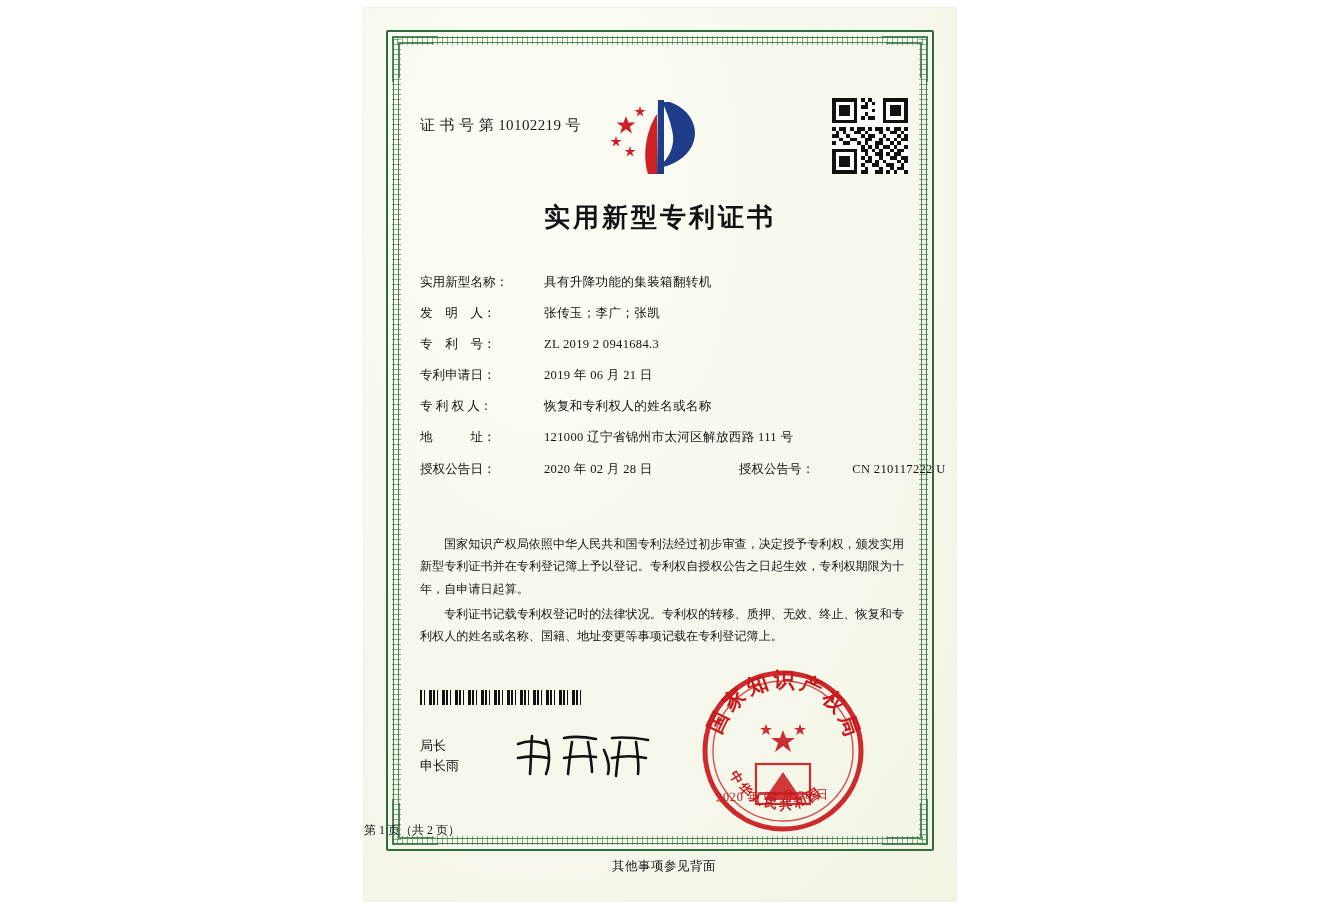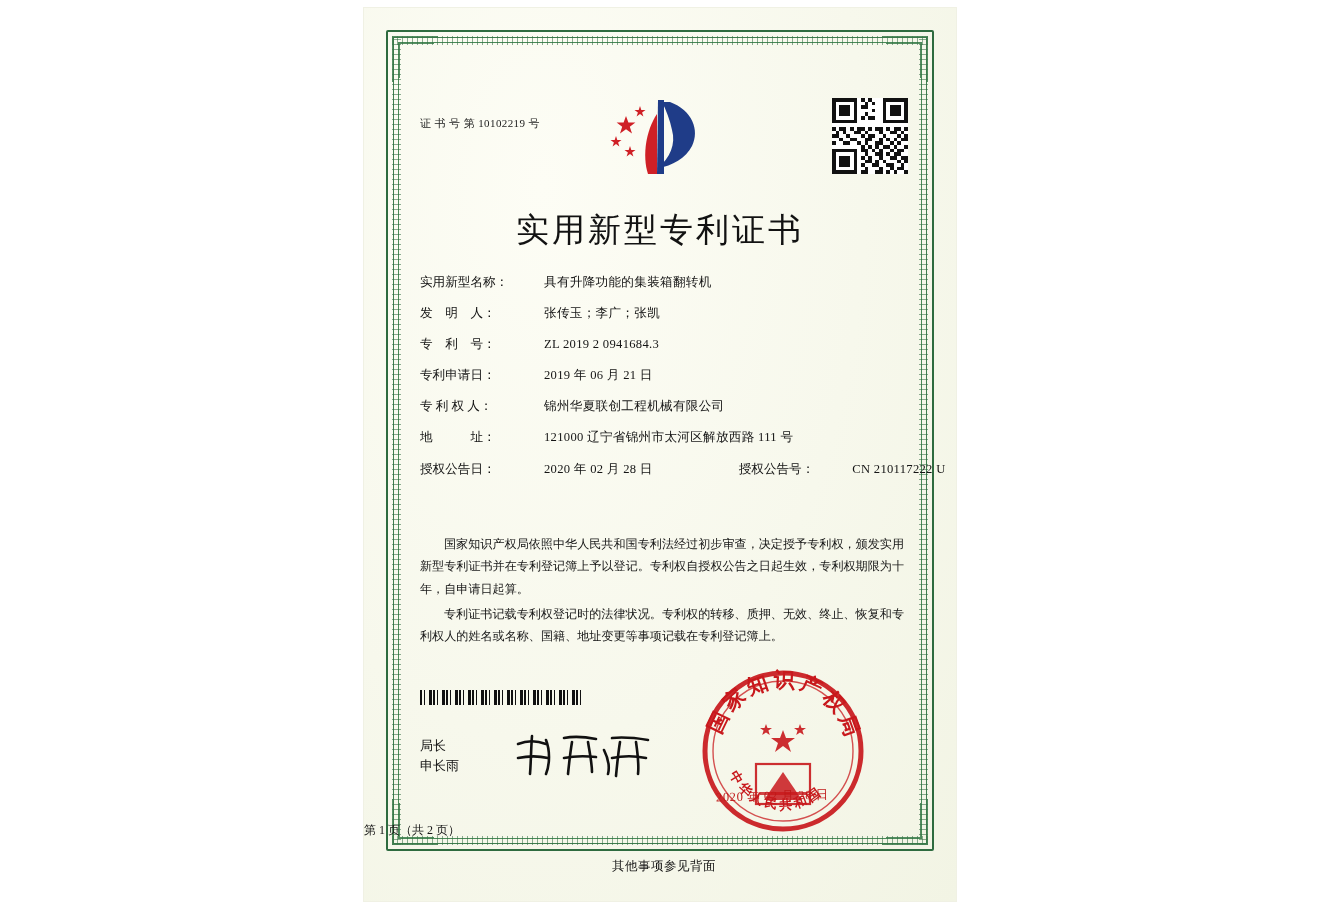--- a/index.html
+++ b/index.html
@@ -94,21 +94,21 @@
   .g-left { left: 28px; top: 28px; bottom: 56px; width: 9px;
     background: repeating-linear-gradient(0deg,#2e6b3f 0 1px,transparent 1px 5px); }
   .g-right { right: 28px; top: 28px; bottom: 56px; width: 9px;
     background: repeating-linear-gradient(0deg,#2e6b3f 0 1px,transparent 1px 5px); }
 
   
   .cert-no {
     position: absolute;
     left: 56px;
     top: 108px;
-    font-size: 11px;
+    font-size: 15px;
     color: #1b1b1b;
     letter-spacing: .4px;
     white-space: nowrap;
   }
   .logo {
     position: absolute;
     left: 236px;
     top: 88px;
     width: 116px;
     height: 84px;
@@ -118,26 +118,25 @@
     right: 48px;
     top: 90px;
     width: 76px;
     height: 76px;
   }
   .title {
     position: absolute;
     left: 0; right: 0;
     top: 192px;
     text-align: center;
-    font-size: 33px;
-    font-weight: normal;
+    font-size: 26px;
+    font-weight: bold;
     letter-spacing: 3px;
     color: #121212;
     font-family: "DejaVu Serif", "Liberation Serif", serif;
-    margin-top: 8px;
   }
   
   .fields {
     position: absolute;
     left: 56px;
     top: 268px;
     right: 52px;
     font-size: 12.6px;
     color: #141414;
     line-height: 1;
@@ -407,21 +406,21 @@
         <span class="fval">ZL 2019 2 0941684.3</span>
       </div>
 
       <div class="frow">
         <span class="flabel">专利申请日：</span>
         <span class="fval">2019 年 06 月 21 日</span>
       </div>
 
       <div class="frow">
         <span class="flabel spread">专 利 权 人：</span>
-        <span class="fval">锦州华夏联创工程机械有限公司</span>
+        <span class="fval">恢复和专利权人的姓名或名称</span>
       </div>
 
       <div class="frow">
         <span class="flabel spread">地　　　址：</span>
         <span class="fval">121000 辽宁省锦州市太河区解放西路 111 号</span>
       </div>
 
       <div class="frow pair">
         <span class="flabel">授权公告日：</span>
         <span class="fval">2020 年 02 月 28 日</span>

